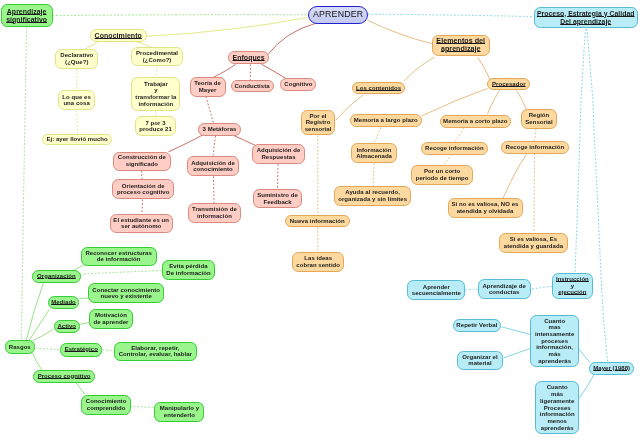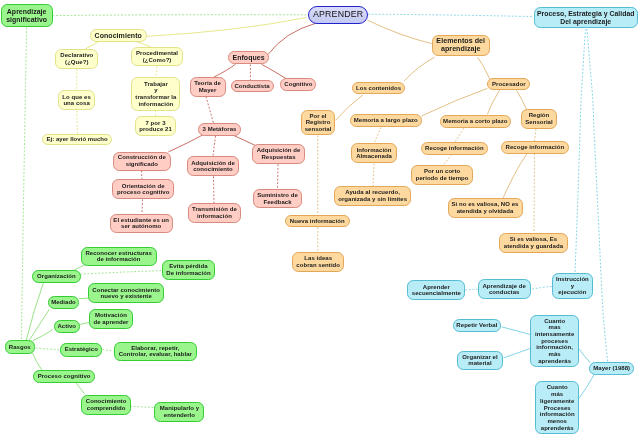--- a/index.html
+++ b/index.html
@@ -6,21 +6,21 @@
   html,body{margin:0;padding:0;background:#ffffff;-webkit-font-smoothing:antialiased;}
   #canvas{position:relative;width:640px;height:442px;overflow:hidden;background:#ffffff;
           font-family:"Liberation Sans",sans-serif;}
   #edges{position:absolute;left:0;top:0;}
   .node{position:absolute;box-sizing:border-box;display:flex;align-items:center;
         justify-content:center;text-align:center;border:1px solid #000;
         font-weight:bold;color:#1a1a1a;font-size:6px;line-height:1.12;
         letter-spacing:0.05px;white-space:pre;border-radius:6.3px;}
   .node .lbl{display:block;width:100%;transform:translateZ(0);}
   .node .lbl span{display:block;}
-  .node.u .lbl span{text-underline-offset:0px;
+  .node.u .lbl span{text-decoration:underline;text-underline-offset:0px;
       text-decoration-thickness:0.7px;}
   .n-green{background:#99f58c;border-color:#33cc33;}
   .n-yellow{background:#ffffcc;border-color:#e2e289;}
   .n-pink{background:#ffcdc4;border-color:#d9897d;}
   .n-orange{background:#fdd9a0;border-color:#e3a757;}
   .n-blue{background:#b8ecf7;border-color:#56bcd4;}
   .n-aprender{background:linear-gradient(180deg,#d9dcf8 0%,#c3c9f2 100%);border-radius:999px;
      border:1.6px solid #2222cc;font-weight:normal;
      letter-spacing:0.2px;color:#111;}
 </style>

